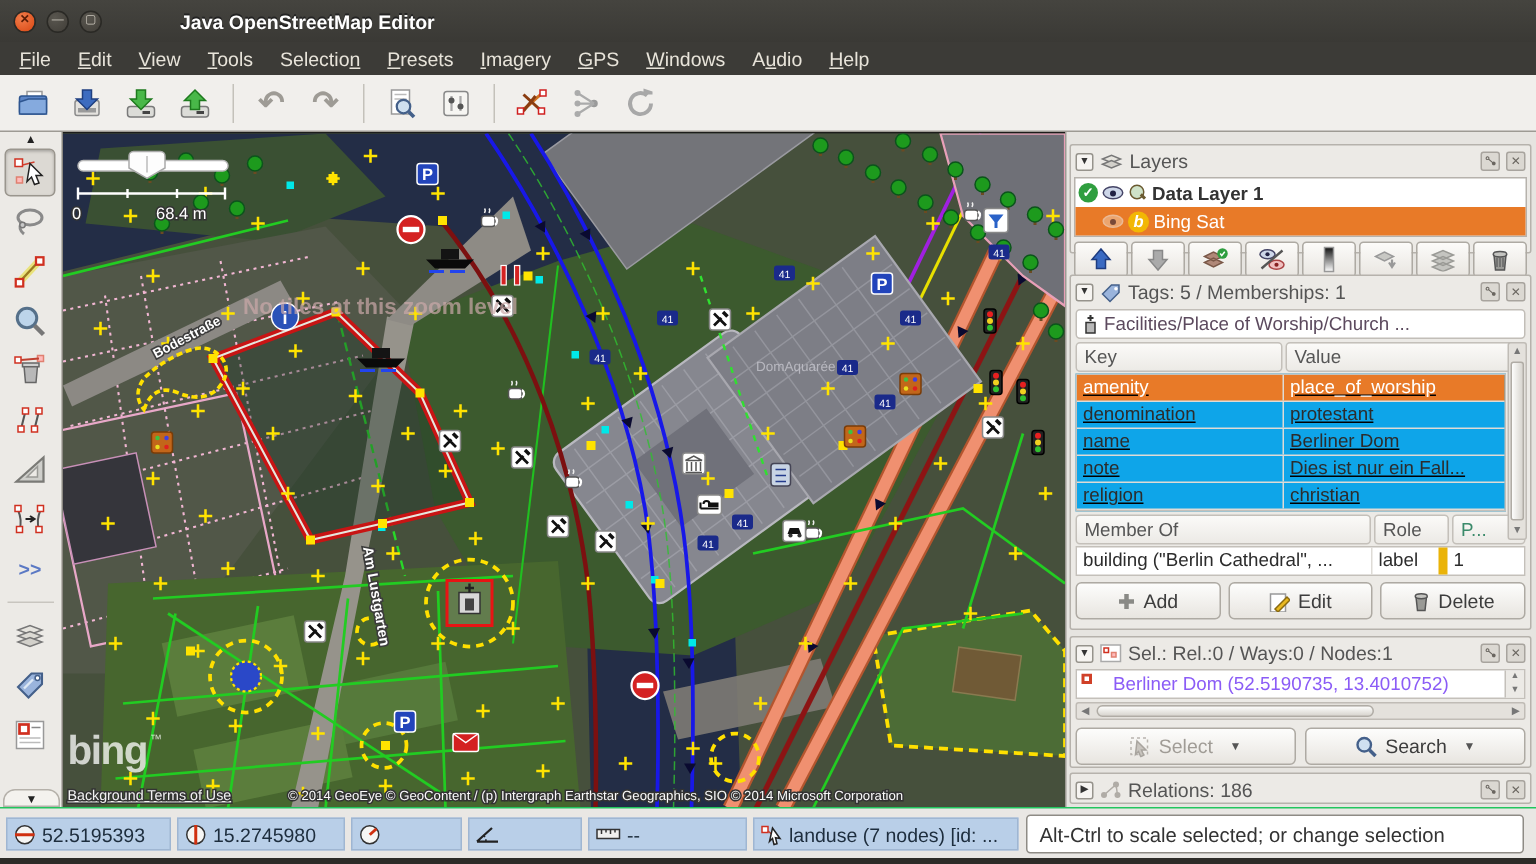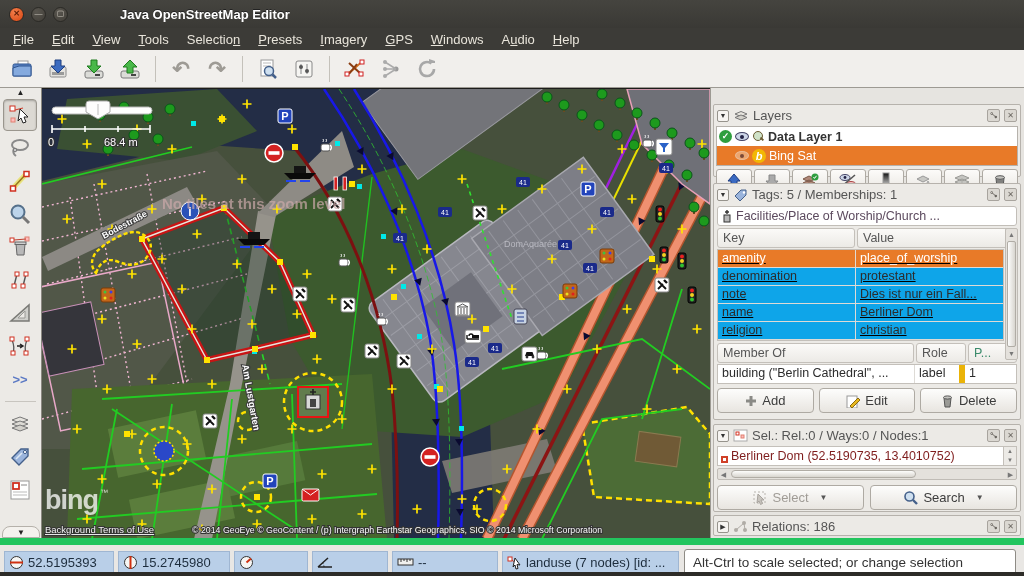--- a/index.html
+++ b/index.html
@@ -113,40 +113,40 @@
   .mem-role { width:50px; padding:1px 4px; border-right:6px solid #eab308; }
   .mem-pos { flex:1; padding:1px 4px; }
   .tag-btns { display:flex; gap:5px; padding:4px 3px 3px 3px; }
   .push-btn { flex:1; height:25px; border:1px solid #aeaaa3; border-radius:4px;
     background:linear-gradient(#fdfdfc,#e8e5e0); font-size:13px; color:#3c3c3c;
     display:flex; align-items:center; justify-content:center; gap:5px; }
 
   
   .sel-list { margin:0 3px; background:#fff; border:1px solid #c4c0ba; height:20px;
     display:flex; align-items:center; position:relative; }
-  .sel-item { flex:1; display:flex; align-items:flex-end; gap:3px; font-size:12.5px; color:#7f1d1d;
+  .sel-item { flex:1; display:flex; align-items:flex-start; gap:14px; font-size:12.5px; color:#8b5cf6;
     padding:0 3px; white-space:nowrap; overflow:hidden; }
   .node-sq { width:7px; height:7px; border:2px solid #d04028; }
   .spinner { width:13px; height:100%; border-left:1px solid #c4c0ba; display:flex; flex-direction:column; }
   .spinner div { flex:1; font-size:6px; text-align:center; color:#777; line-height:9px;
     background:#eceae6; }
   .hscroll { margin:2px 3px; height:12px; background:#e4e1dc; border:1px solid #c0bcb6;
     border-radius:2px; position:relative; }
   .hscroll .la,.hscroll .ra { position:absolute; top:0; width:11px; height:100%; font-size:7px;
     color:#777; text-align:center; line-height:11px; }
   .hscroll .la { left:0; } .hscroll .ra { right:0; }
   .hscroll .thumb { position:absolute; left:13px; width:62%; top:1px; bottom:1px;
     background:linear-gradient(#fdfdfc,#d8d5cf); border:1px solid #b0aca5; border-radius:5px; }
   .sel-btns { display:flex; gap:6px; padding:3px; }
   .dd-arrow { font-size:8px; color:#555; margin-left:6px; }
   .grayed { color:#a09c96; }
 
   
   .statusbar { position:absolute; left:0; top:538px; width:1024px; height:34px;
-    background:#e9e7e4; border-top:7px solid #22c55e; }
+    background:#e9e7e4; border-top:1px solid #22c55e; }
   .seg { position:absolute; top:6px; height:22px; background:#b9cfe8; border:1px solid #9fb6d2;
     display:flex; align-items:center; gap:4px; padding:0 4px; font-size:13px; color:#1d2d3d; overflow:hidden;
     white-space:nowrap; }
   .hintbox { position:absolute; top:4px; height:26px; background:#fff; border:1px solid #8e8b85;
     border-radius:3px; display:flex; align-items:center; padding:0 8px; font-size:13.5px; color:#333;
     white-space:nowrap; }
   .bottomstrip { position:absolute; left:0; top:572px; width:1024px; height:4px; background:#2d2c28; }
   svg text { font-family:"Liberation Sans", sans-serif; }
 </style>
 </head>
@@ -820,21 +820,21 @@
     <text x="3" y="420" font-size="27" font-weight="bold" fill="#fff" opacity=".75" letter-spacing="-1">bing</text>
     <text x="58" y="406" font-size="8" fill="#fff" opacity=".75">™</text>
     <text x="3" y="444" font-size="9.5" fill="#f2f2f2" text-decoration="underline" stroke="#333" stroke-width="2" paint-order="stroke">Background Terms of Use</text>
     <text x="150" y="444" font-size="8.8" fill="#fafafa" stroke="#333" stroke-width="2" paint-order="stroke">© 2014 GeoEye © GeoContent / (p) Intergraph Earthstar Geographics, SIO © 2014 Microsoft Corporation</text>
     </g>
   </svg>
   </div>
 
   <div class="rightpanel">
 
-    <div class="panel" style="top:16px; height:73px;">
+    <div class="panel" style="top:8px; height:73px;">
       <div class="phead">
         <div class="collapse-box">▼</div>
         <svg width="16" height="14">
           <path d="M2,5 l6,-2.5 6,2.5 -6,2.5 z" fill="#e6e4de" stroke="#777"></path>
           <path d="M2,8.5 l6,-2.5 6,2.5 -6,2.5 z" fill="#d2d0ca" stroke="#777"></path>
         </svg>
         <div class="ptitle">Layers</div>
         <div class="hdr-btn"><span class="pin-glyph">⊶</span></div>
         <div class="hdr-btn">✕</div>
       </div>
@@ -937,26 +937,26 @@
         <div class="tt-body" style="margin-right:13px">
           <div class="tt-row sel">
             <div class="tt-key">amenity</div>
               <div class="tt-val">place_of_worship</div>
           </div>
           <div class="tt-row">
             <div class="tt-key">denomination</div>
               <div class="tt-val">protestant</div>
           </div>
           <div class="tt-row">
+            <div class="tt-key">name</div>
+              <div class="tt-val">Berliner Dom</div>
+          </div>
+          <div class="tt-row">
             <div class="tt-key">note</div>
               <div class="tt-val">Dies ist nur ein Fall...</div>
-          </div>
-          <div class="tt-row">
-            <div class="tt-key">name</div>
-              <div class="tt-val">Berliner Dom</div>
           </div>
           <div class="tt-row">
             <div class="tt-key">religion</div>
               <div class="tt-val">christian</div>
           </div>
         </div>
         <div class="vscroll" style="top:0; bottom:auto; height:132px;">
           <div class="arr">▲</div>
             <div class="thumb"></div>
           <div class="arr" style="position:absolute; bottom:0; left:0; right:0;">▼</div>

